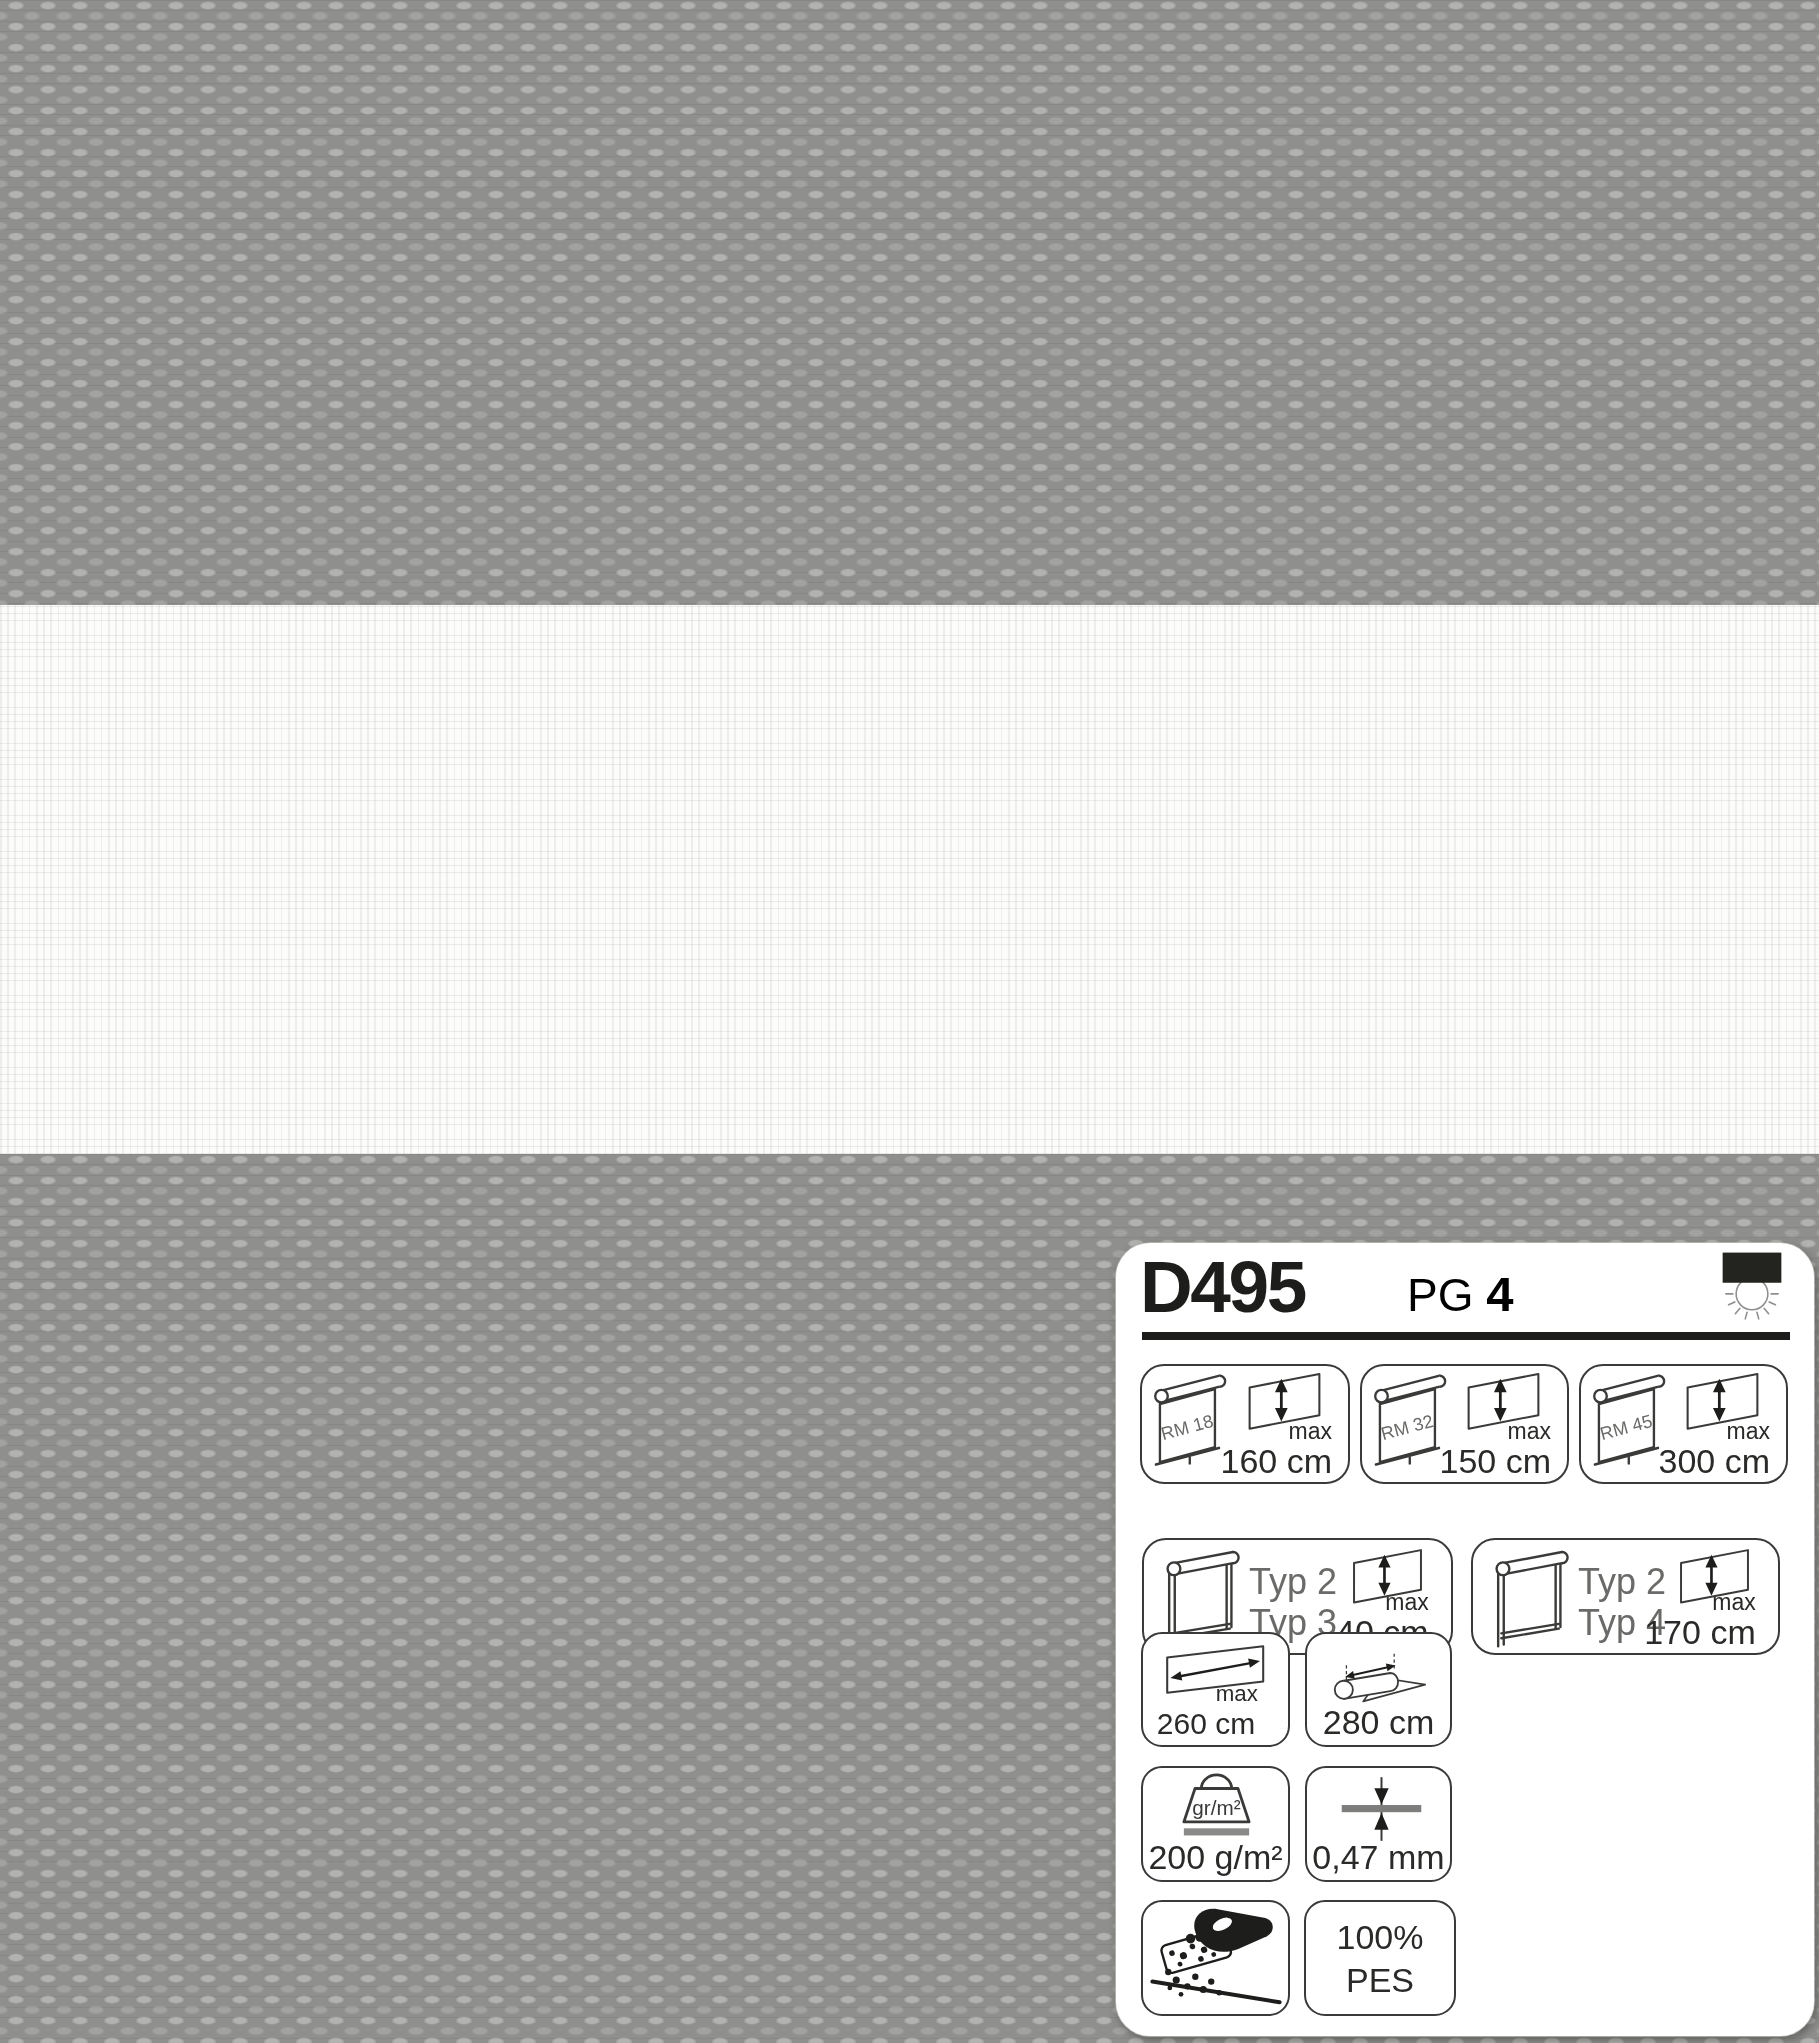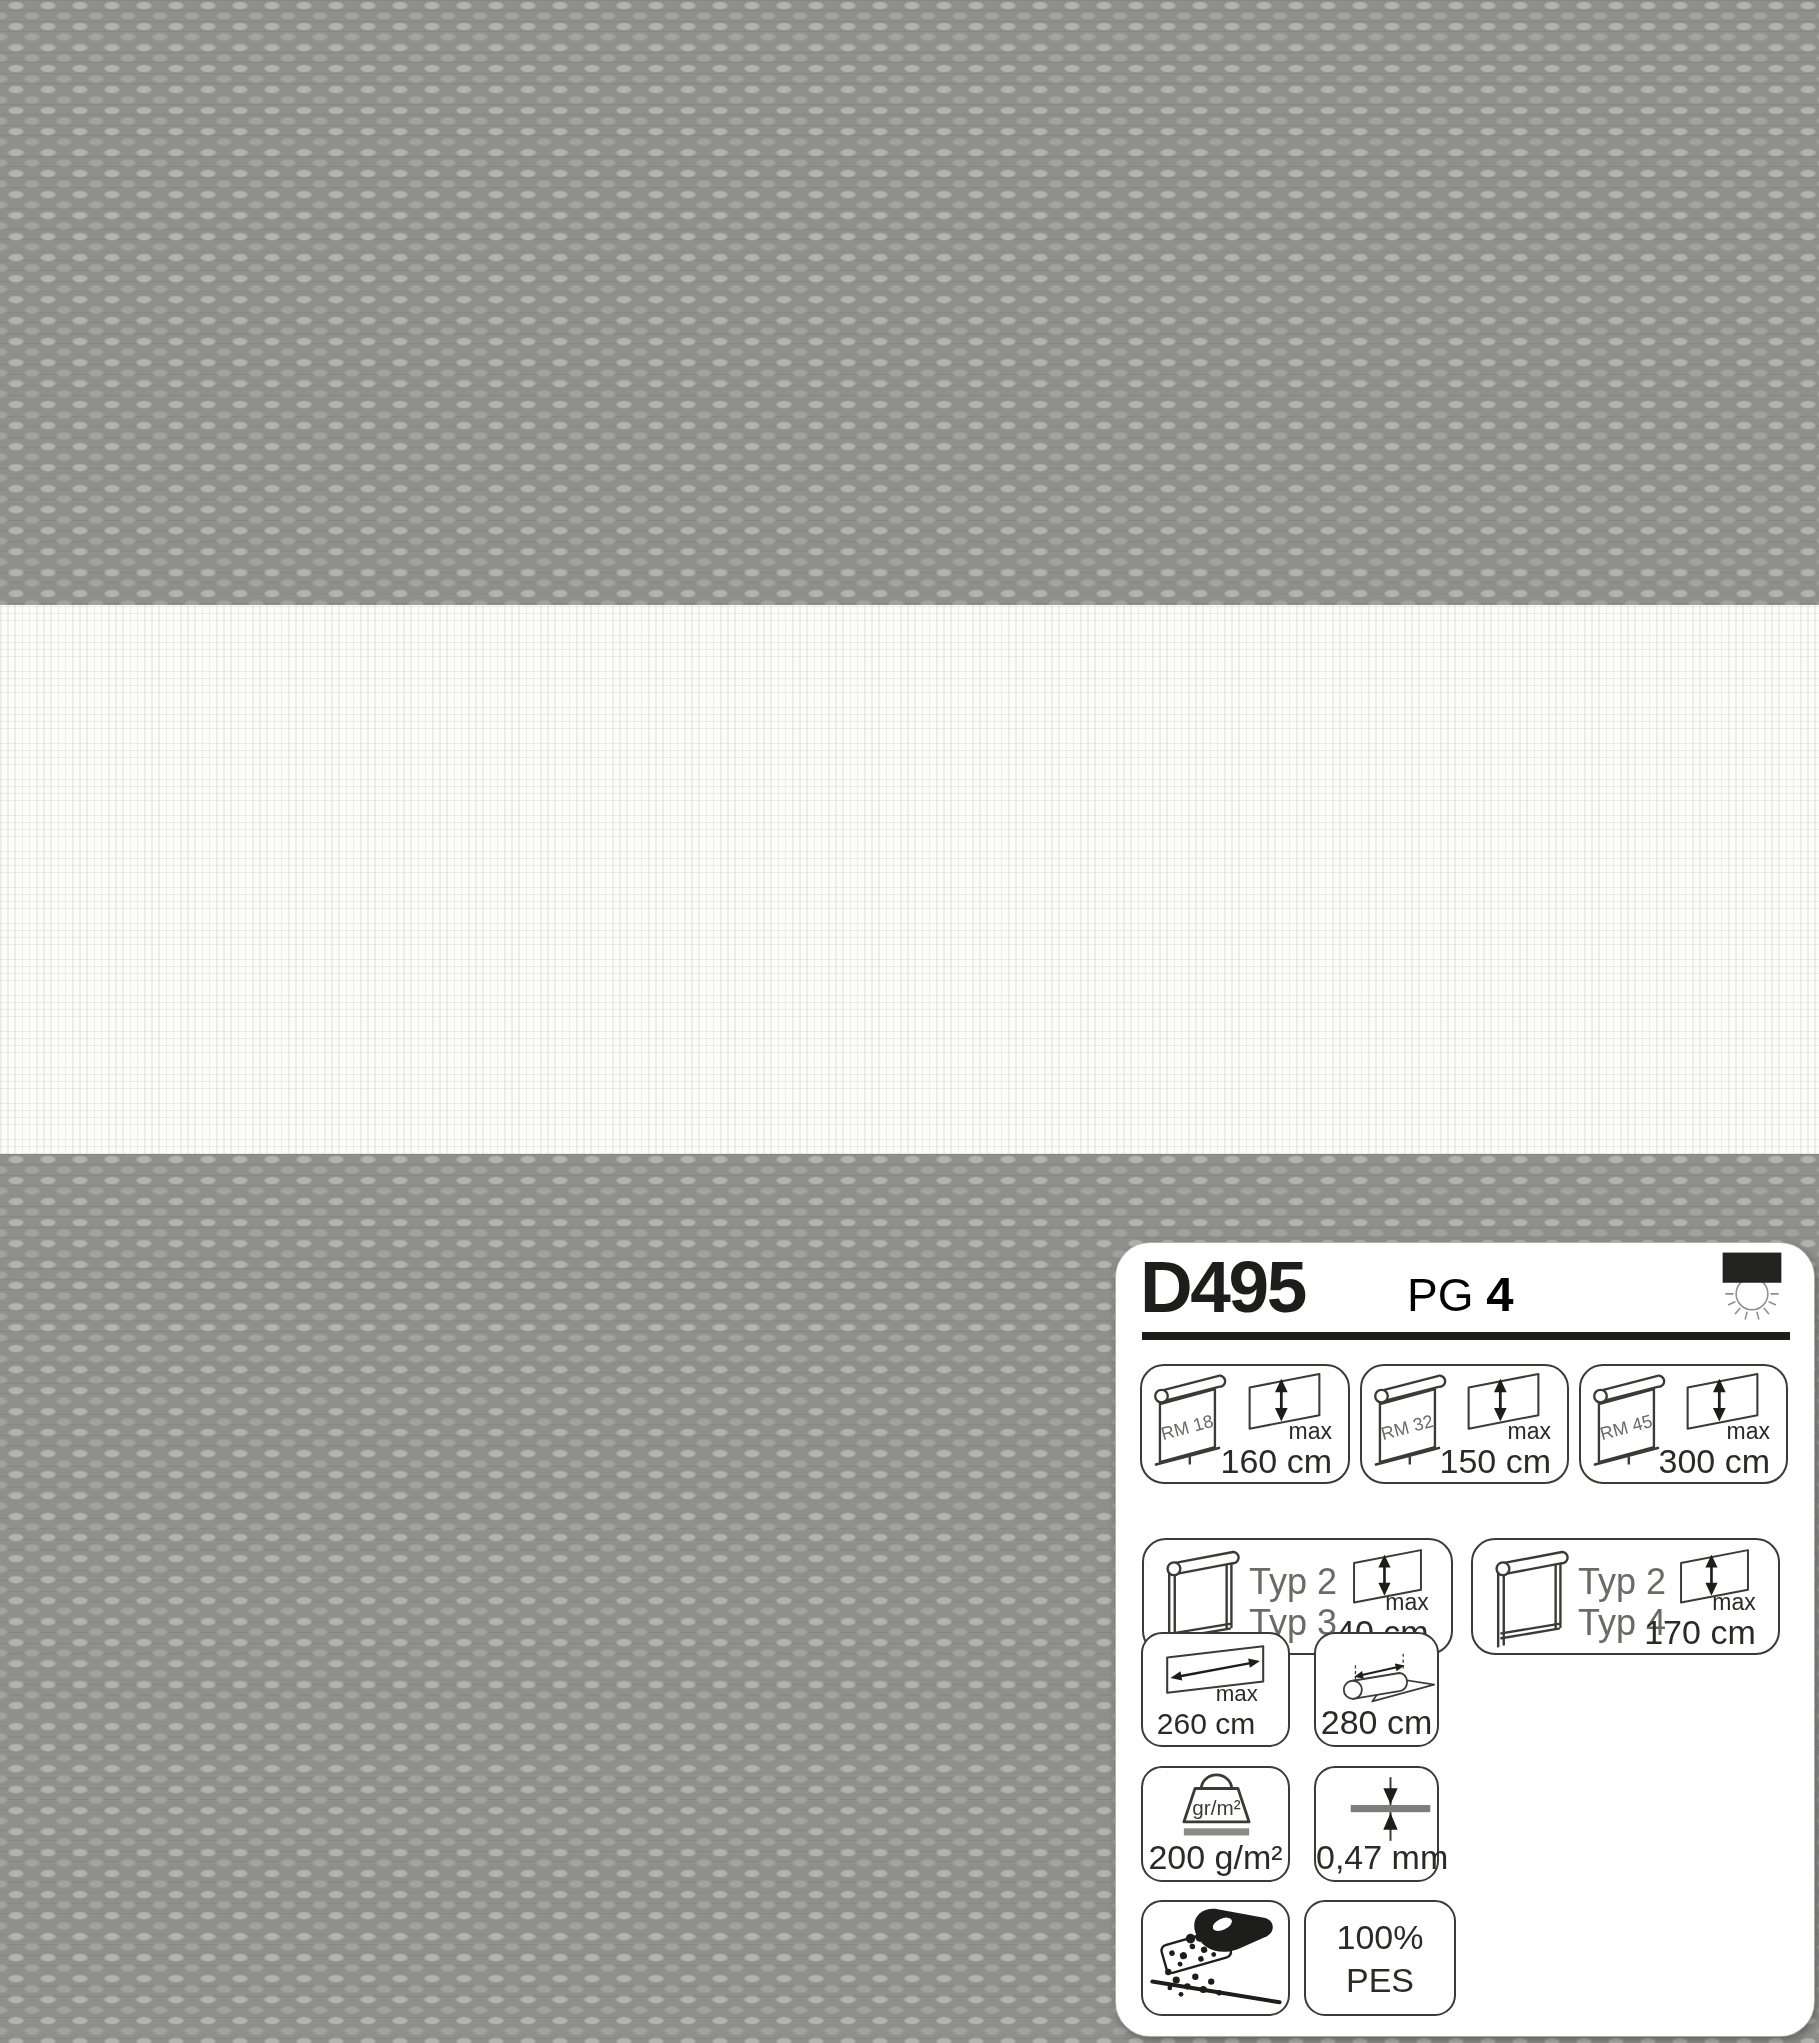--- a/index.html
+++ b/index.html
@@ -43,21 +43,21 @@
   .cell{position:absolute;background:#fff;border:2.4px solid #3a3a38;border-radius:24px;box-sizing:border-box;}
   .cell.small{border-radius:21px;}
   
   .r1{top:121px;height:120px;}
   .r1.c1{left:24px;width:210px;}  .r1.c2{left:244px;width:209px;}  .r1.c3{left:463px;width:209px;}
   .r2{top:255px;height:117px;margin-top:40px;}
   .r2.c1{left:26px;width:311px;}  .r2.c2{left:355px;width:309px;}
   .r3{top:389px;height:115px;}
   .r4{top:523px;height:116px;}
   .r5{top:657px;height:116px;padding-left:21px;}
-  .colA{left:25px;width:149px;}   .colB{left:198px;width:125px;}
+  .colA{left:25px;width:149px;}   .colB{left:189px;width:147px;}
   .r5.colB{left:188px;width:152px;}
   
   .blind-rm{position:absolute;left:9.6px;top:4.8px;width:85px;height:110px;}
   .harrow{position:absolute;right:25.5px;top:4px;width:77px;height:65px;}
   .r2 .harrow{right:27px;top:6.4px;width:73px;height:63px;}
   .rails{position:absolute;left:14.4px;top:4px;width:83px;height:107px;}
   .typlabels{position:absolute;left:105px;top:21px;color:#6a6a68;font-size:36px;line-height:41px;white-space:nowrap;}
   .meas{position:absolute;right:16px;bottom:3.2px;text-align:right;white-space:nowrap;}
   .r2 .meas{right:22.3px;}
   .meas .max{display:block;font-size:23px;line-height:25px;}

